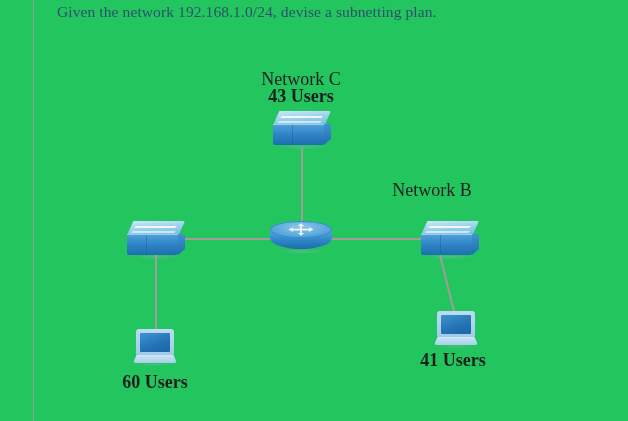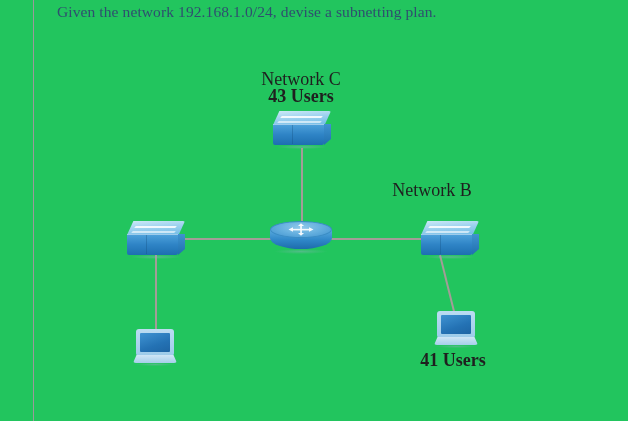--- a/index.html
+++ b/index.html
@@ -228,20 +228,21 @@
     <div class="shadow"></div>
   </div>
 
   <div class="laptop" style="left:133px; top:329px;">
     <div class="lid"></div>
     <div class="screen"></div>
     <div class="base"></div>
     <div class="shadow"></div>
   </div>
 
+  <div class="label bold" style="left:95px; top:375px; width:120px;">60 Users</div>
 
   <div class="router" style="left:270px; top:221px;">
     <div class="body"></div>
     <div class="lid"></div>
     <svg class="arrows" viewBox="0 0 62 17">
       <g fill="#ffffff" opacity="0.92">
         <path d="M31 2.2 L34.1 5.0 L28.0 5.0 Z"></path>
         <path d="M31 14.8 L34.1 12.0 L28.0 12.0 Z"></path>
         <path d="M18.5 8.5 L23.0 6.3 L23.0 10.7 Z"></path>
         <path d="M43.5 8.5 L39.0 6.3 L39.0 10.7 Z"></path>

